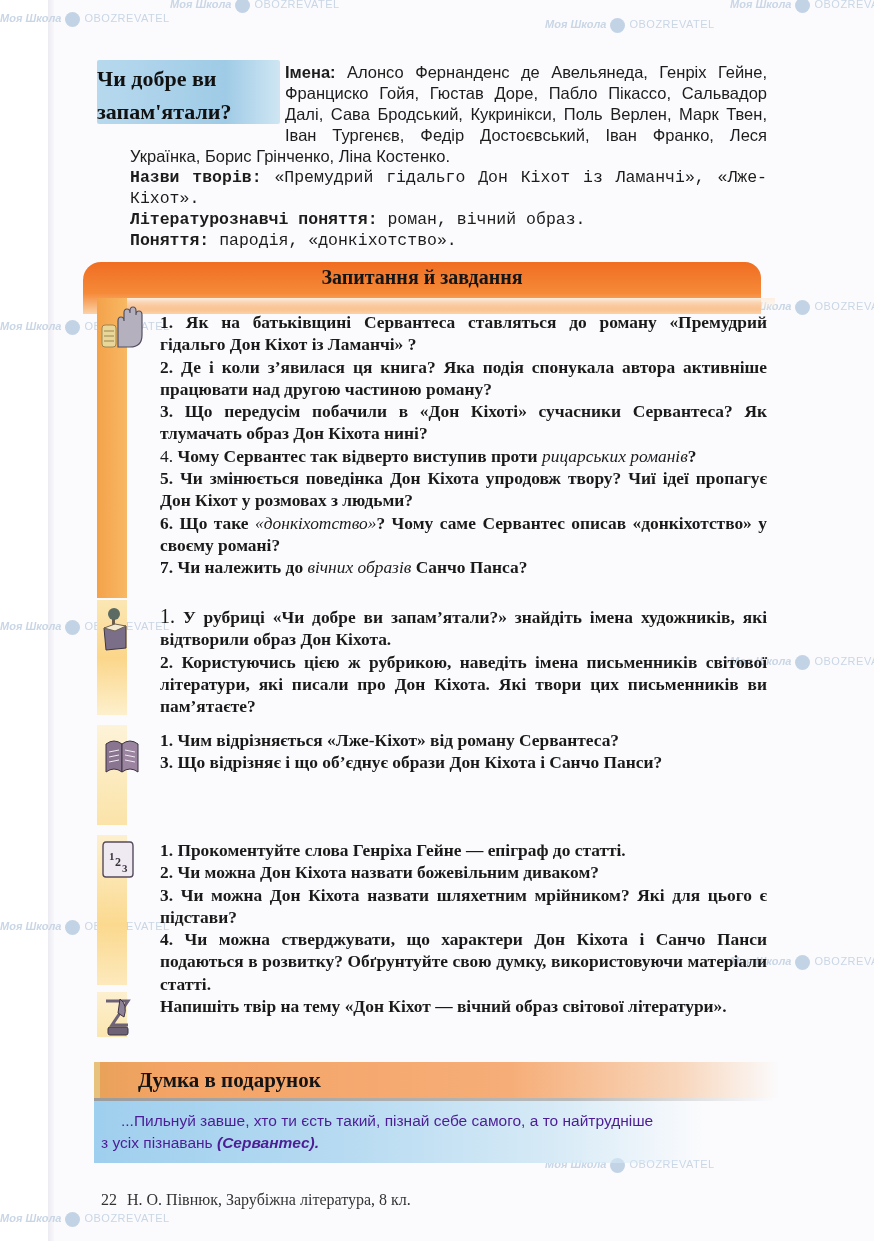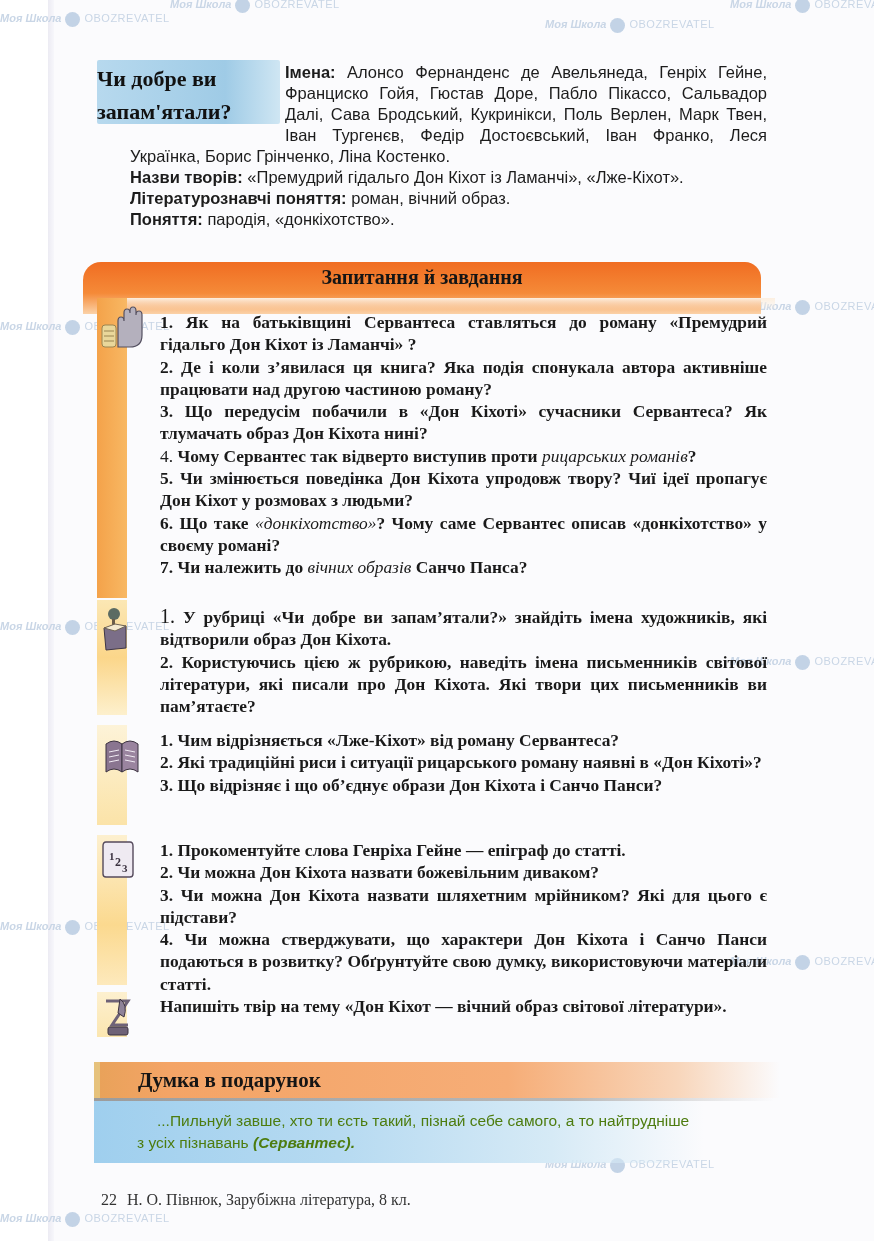--- a/index.html
+++ b/index.html
@@ -9,21 +9,21 @@
   .page{position:absolute;left:54px;top:0;width:820px;height:1241px;background:#fbfbfd;}
   .wm{position:absolute;font-family:"Liberation Sans",sans-serif;font-size:11px;color:#c9d6e6;white-space:nowrap;pointer-events:none;}
   .wm .wm-school{font-style:italic;font-weight:bold;}
   .wm .wm-logo{display:inline-block;width:15px;height:15px;border-radius:50%;background:#c3d3e6;vertical-align:middle;margin:0 4px;}
   .wm .wm-obz{letter-spacing:0.5px;}
 
   
   .recall-title{position:absolute;left:97px;top:60px;width:183px;height:64px;background:linear-gradient(to right,#b7d9ee,#9fcbe6 70%,#cfe6f3);border-radius:2px;}
   .recall-title span{display:block;font-family:"Liberation Serif",serif;font-weight:bold;font-size:22px;line-height:29px;color:#111;text-align:left;padding-top:4px;}
   .recall-text{position:absolute;left:130px;top:62px;width:637px;font-size:16.5px;line-height:21px;color:#1c1c1c;text-align:justify;}
-  .recall-text .indent{display:block;}
+  .recall-text .indent{display:block;font-family:Liberation Mono, monospace;}
   .recall-text b{font-weight:bold;}
   .recall-float{float:left;width:155px;height:68px;}
 
   
   .q-header{position:absolute;left:83px;top:262px;width:678px;height:52px;background:linear-gradient(to bottom,#f06d22,#f58a38 60%,#fbd2a8);border-radius:18px 16px 0 0;}
   .q-header .q-title{position:absolute;left:0;right:0;top:4px;text-align:center;font-family:"Liberation Serif",serif;font-weight:bold;font-size:20px;color:#151515;}
   .q-fade{position:absolute;left:97px;top:298px;width:678px;height:12px;background:linear-gradient(to bottom,#fcefe0,rgba(255,255,255,0));}
   .side-strip{position:absolute;left:97px;width:30px;}
   .strip-orange{top:298px;height:300px;background:linear-gradient(to right,#f4a24a,#f8b863);}
   .strip-yellow1{top:600px;height:115px;background:linear-gradient(to bottom,#fbe7b4,#fbd68a 50%,#fdf0cd);}
@@ -35,21 +35,21 @@
   .block{position:absolute;left:160px;width:607px;font-family:"Liberation Serif",serif;font-weight:bold;font-size:17.4px;line-height:22.3px;color:#1a1a1a;text-align:justify;}
   .block p{margin:0;}
   .block i{font-weight:normal;font-style:italic;}
   .block .light{font-weight:normal;}
 
   
   .t-header{position:absolute;left:94px;top:1062px;width:680px;height:36px;background:linear-gradient(to right,#e9a25a 0%,#f4a466 10%,#f6ad77 60%,#f8d6bb 85%,rgba(255,255,255,0) 100%);border-left:6px solid #e6c27c;}
   .t-header .t-title{position:absolute;left:38px;top:6px;font-family:"Liberation Serif",serif;font-weight:bold;font-size:21px;color:#151515;}
   .t-rule{position:absolute;left:94px;top:1098px;width:680px;height:3px;background:linear-gradient(to right,#9c9c9c,#b9b9b9 70%,rgba(255,255,255,0));}
   .t-body{position:absolute;left:94px;top:1101px;width:610px;height:62px;background:linear-gradient(to right,#9fcfee 0%,#b6daf1 40%,#d6eaf6 75%,rgba(255,255,255,0) 100%);}
-  .t-text{position:absolute;left:101px;top:1110px;width:560px;font-size:15.5px;line-height:22px;color:#4d7c0f;margin-left:36px;}
+  .t-text{position:absolute;left:101px;top:1110px;width:560px;font-size:15.5px;line-height:22px;color:#4c1d95;}
   .t-text .first{padding-left:20px;}
   .t-text b{font-weight:bold;font-style:italic;}
 
   .footer{position:absolute;left:101px;top:1191px;font-family:"Liberation Serif",serif;font-size:16px;color:#333;}
   .footer span{margin-right:10px;}
 </style>
 </head>
 <body>
 
 <div class="page-edge"></div>
@@ -148,21 +148,20 @@
   <p><span>7. Чи належить до</span> <i>вічних образів</i> <span>Санчо Панса?</span></p>
 </div>
 
 <div class="block" style="top:605px;">
   <p><span class="light" style="font-size:20px;">1.</span> <span>У рубриці «Чи добре ви запам’ятали?» знайдіть імена худож­ників, які відтворили образ Дон Кіхота.</span></p>
   <p>2. Користуючись цією ж рубрикою, наведіть імена письмен­ників світової літератури, які писали про Дон Кіхота. Які тво­ри цих письменників ви пам’ятаєте?</p>
 </div>
 
 <div class="block" style="top:729px;">
   <p>1. Чим відрізняється «Лже-Кіхот» від роману Сервантеса?</p>
-  <p>2. Які традиційні риси і ситуації рицарського роману наявні в «Дон Кіхоті»?</p>
   <p>3. Що відрізняє і що об’єднує образи Дон Кіхота і Санчо Панси?</p>
 </div>
 
 <div class="block" style="top:839px;">
   <p>1. Прокоментуйте слова Генріха Гейне — епіграф до статті.</p>
   <p>2. Чи можна Дон Кіхота назвати божевільним диваком?</p>
   <p>3. Чи можна Дон Кіхота назвати шляхетним мрійником? Які для цього є підстави?</p>
   <p>4. Чи можна стверджувати, що характери Дон Кіхота і Санчо Панси подаються в розвитку? Обґрунтуйте свою думку, вико­ристовуючи матеріали статті.</p>
 </div>
 

